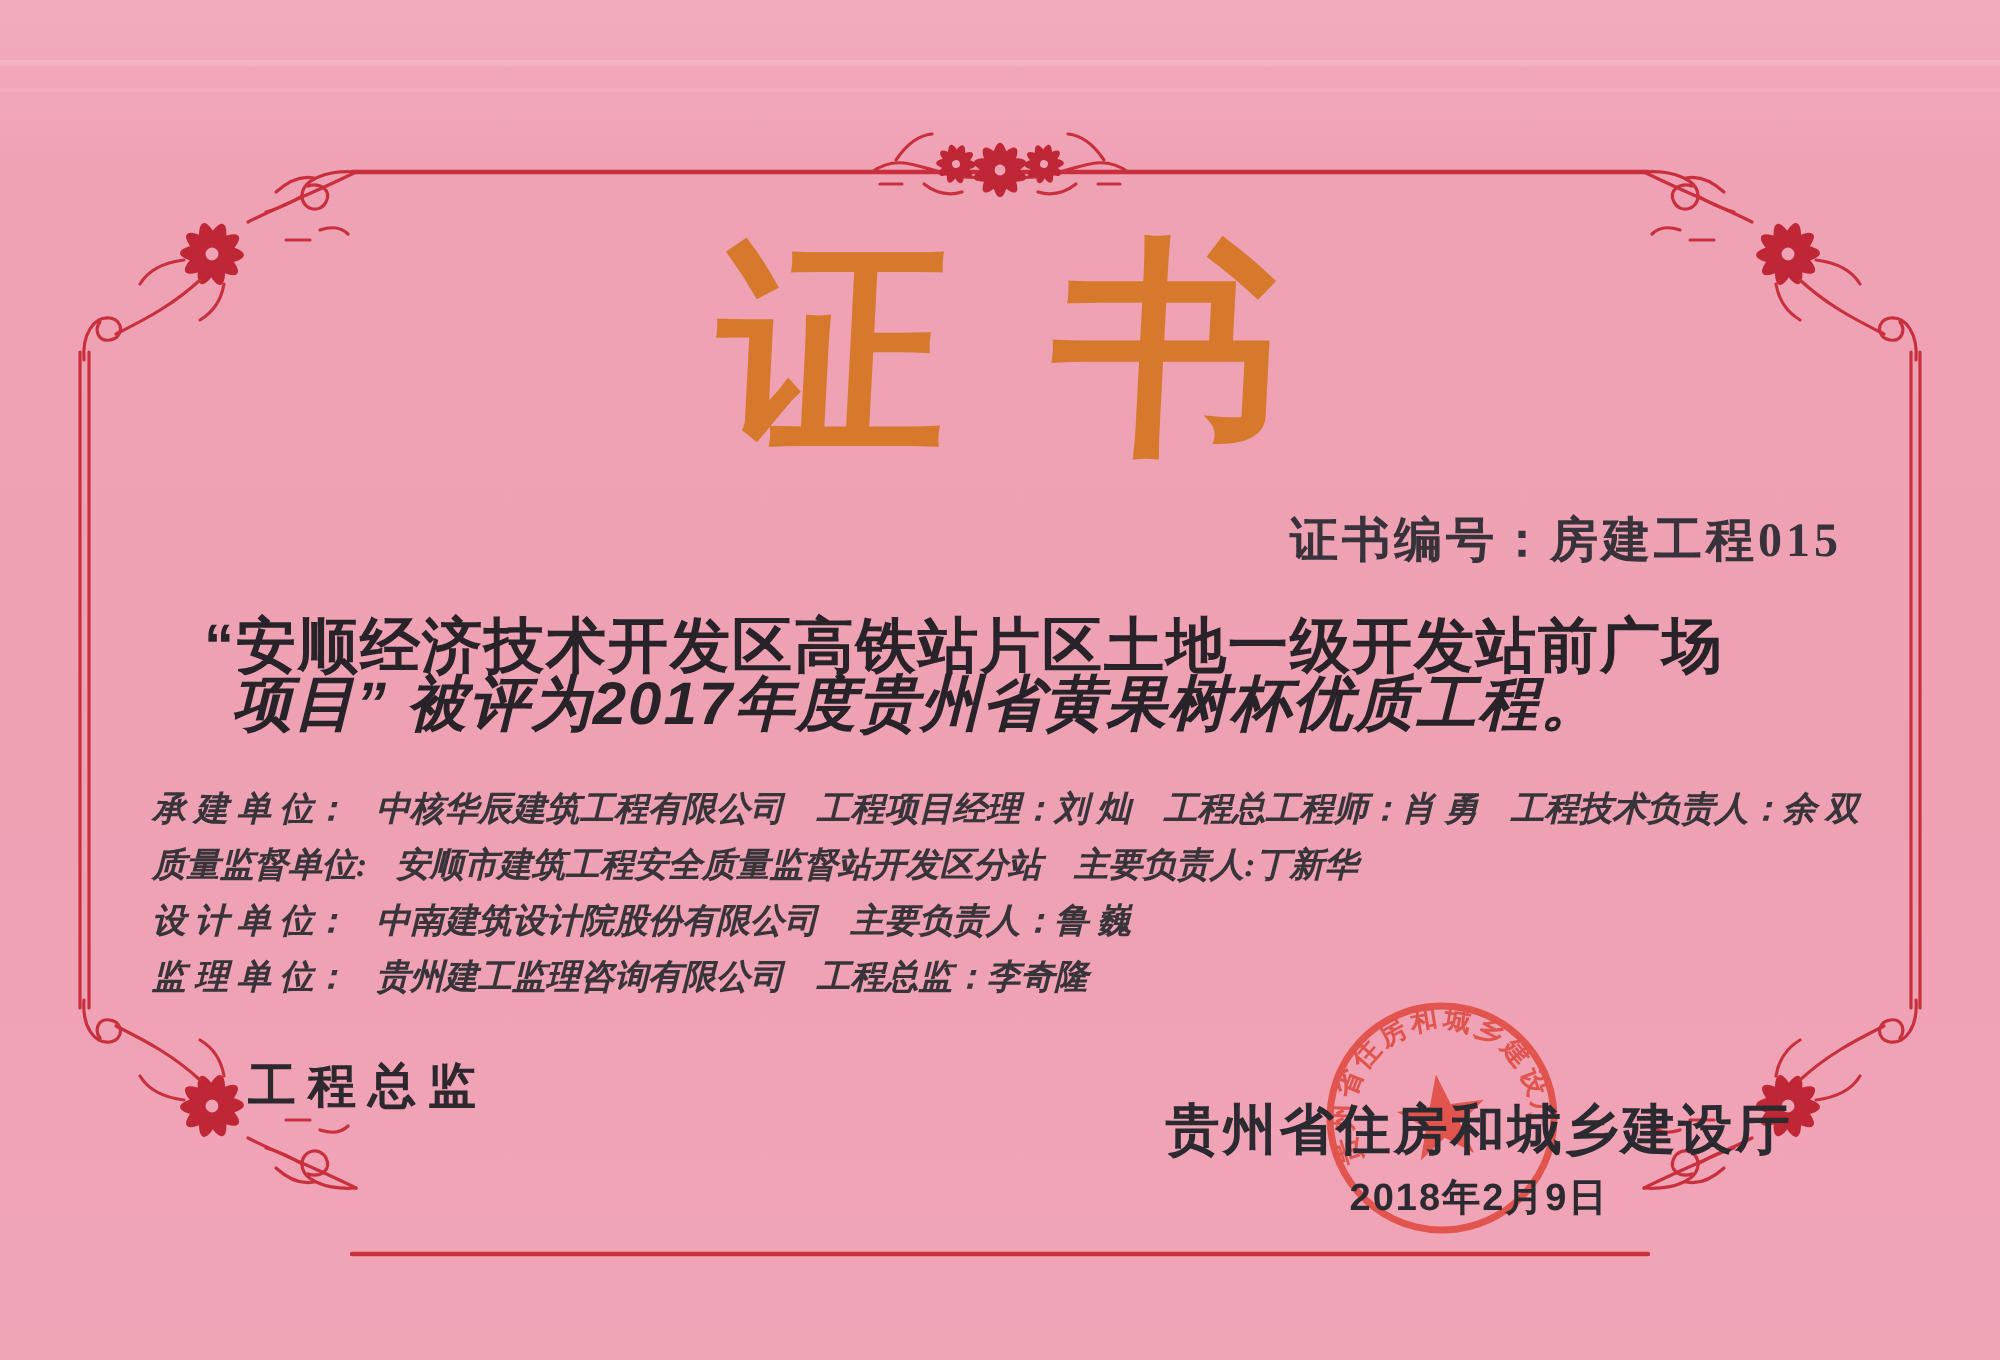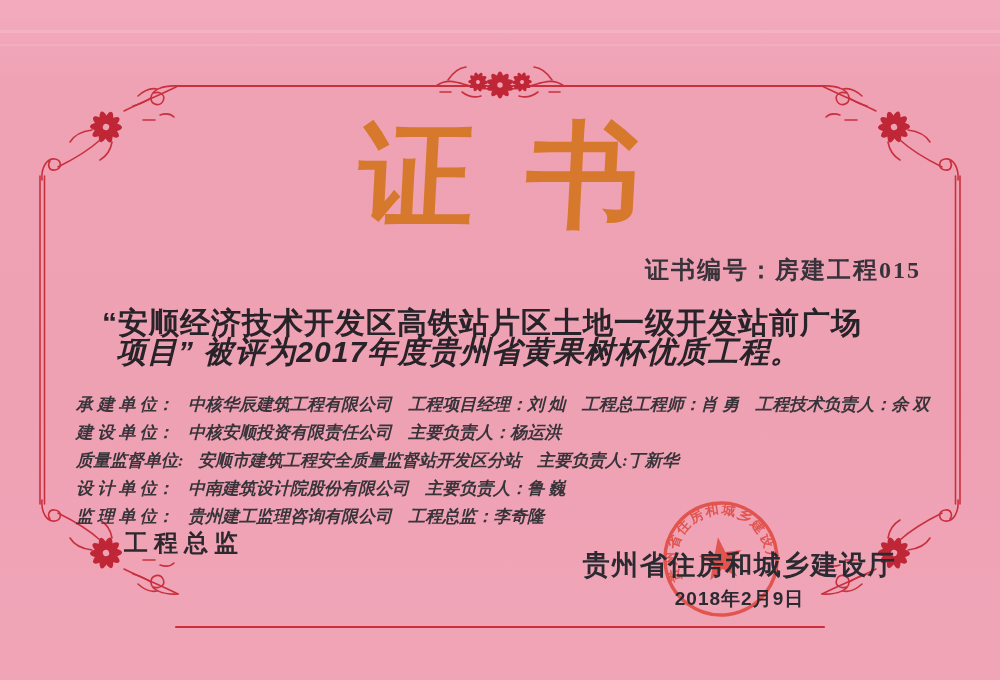--- a/index.html
+++ b/index.html
@@ -160,25 +160,20 @@
 
   <div class="info">
     <div class="info-row">
       <span class="info-label">承 建 单 位：</span>
       <span class="info-seg">中核华辰建筑工程有限公司</span>
       <span class="info-seg">工程项目经理：刘 灿</span>
       <span class="info-seg">工程总工程师：肖 勇</span>
       <span class="info-seg">工程技术负责人：余 双</span>
     </div>
     <div class="info-row">
-      <span class="info-label">建 设 单 位：</span>
-      <span class="info-seg">中核安顺投资有限责任公司</span>
-      <span class="info-seg">主要负责人：杨运洪</span>
-    </div>
-    <div class="info-row">
       <span class="info-label">质量监督单位:</span>
       <span class="info-seg">安顺市建筑工程安全质量监督站开发区分站</span>
       <span class="info-seg">主要负责人:丁新华</span>
     </div>
     <div class="info-row">
       <span class="info-label">设 计 单 位：</span>
       <span class="info-seg">中南建筑设计院股份有限公司</span>
       <span class="info-seg">主要负责人：鲁 巍</span>
     </div>
     <div class="info-row">

